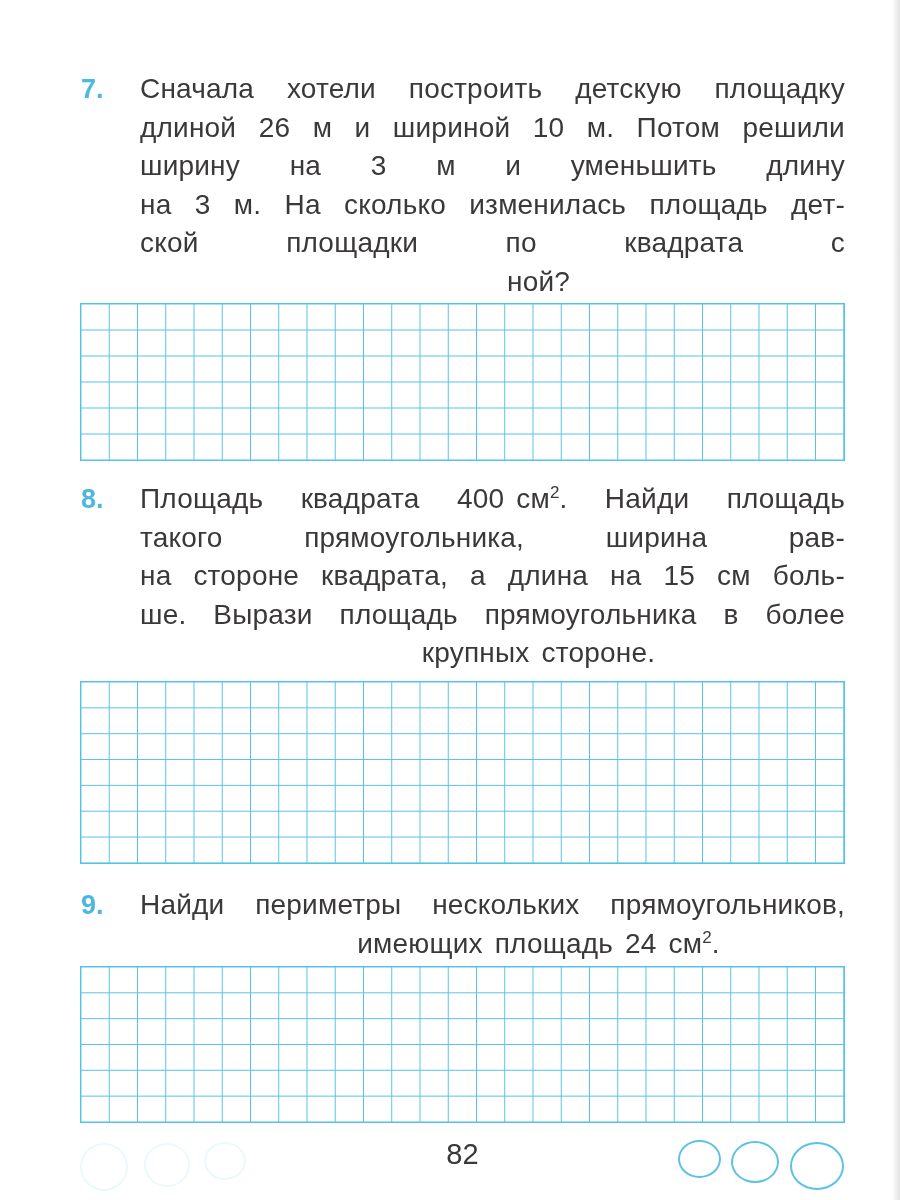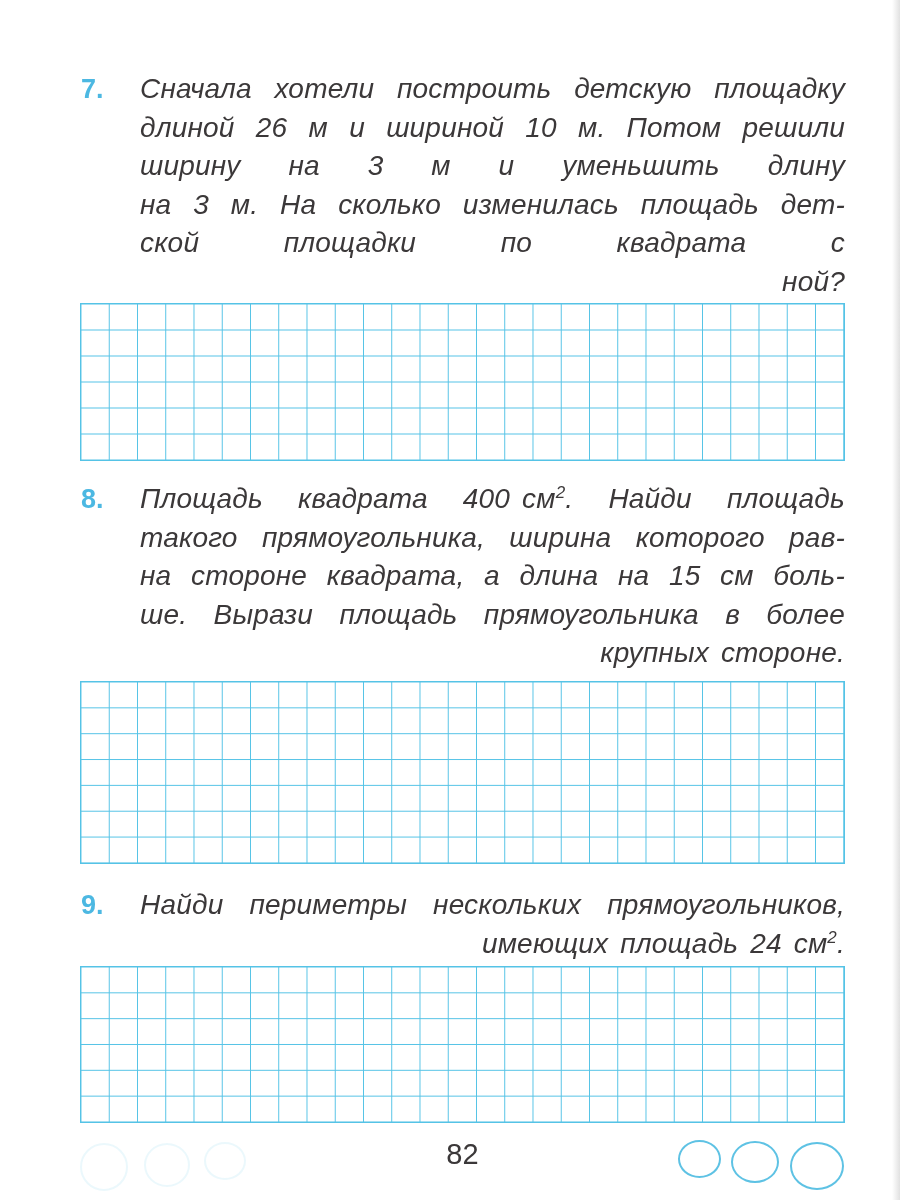--- a/index.html
+++ b/index.html
@@ -12,29 +12,29 @@
   .edge-shade {
     position:absolute; right:0; top:0; width:8px; height:1200px;
     background:linear-gradient(to right, rgba(255,255,255,0), rgba(200,200,200,0.55));
   }
   .task { position:absolute; left:0; width:900px; }
   .task-num {
     position:absolute; left:81px; top:0;
     font-weight:bold; font-size:27px; line-height:38.6px;
     color:#4cb8e2;
   }
-  .task-text { position:absolute; left:140px; width:705px; top:0;font-style:italic; }
+  .task-text { position:absolute; left:140px; width:705px; top:0; }
   .line {
     display:block; height:38.6px; line-height:38.6px;
     font-size:28px; letter-spacing:0.2px; word-spacing:4px;
     text-align:justify; text-align-last:justify; white-space:nowrap;
   }
   .line.last { text-align-last:left; }
   .line-inner { display:flex; justify-content:space-between; width:100%; }
-  .line.last .line-inner { justify-content:flex-end; gap:12px; }
+  .line.last .line-inner { justify-content:center; gap:12px;margin-left:46px; }
   sup { font-size:17px; vertical-align:top; line-height:26px; }
   .grid {
     position:absolute; left:80px;
     border:1.5px solid #55c3e6; box-sizing:border-box;
   }
   .page-num {
     position:absolute; left:0; width:925px; text-align:center;
     top:1138px; font-size:29px; line-height:32px; color:#3b3839;
   }
   .circle {
@@ -124,21 +124,20 @@
           <span>400 см<sup>2</sup>.</span>
           <span>Найди</span>
           <span>площадь</span>
         </div>
       </div>
       <div class="line">
         <div class="line-inner">
           <span>такого</span>
           <span>прямоугольника,</span>
           <span>ширина</span>
-          <span>которого</span>
           <span>рав-</span>
         </div>
       </div>
       <div class="line">
         <div class="line-inner">
           <span>на</span>
           <span>стороне</span>
           <span>квадрата,</span>
           <span>а</span>
           <span>длина</span>

